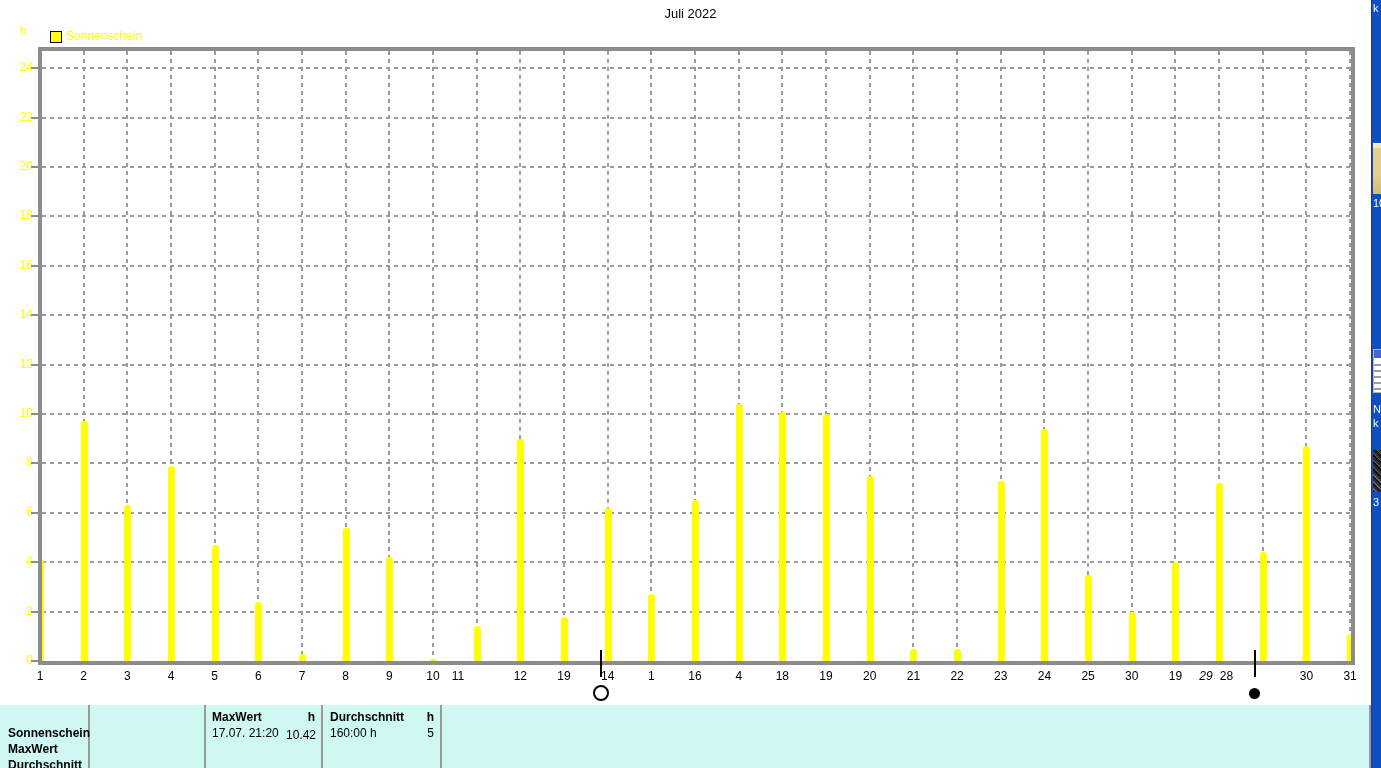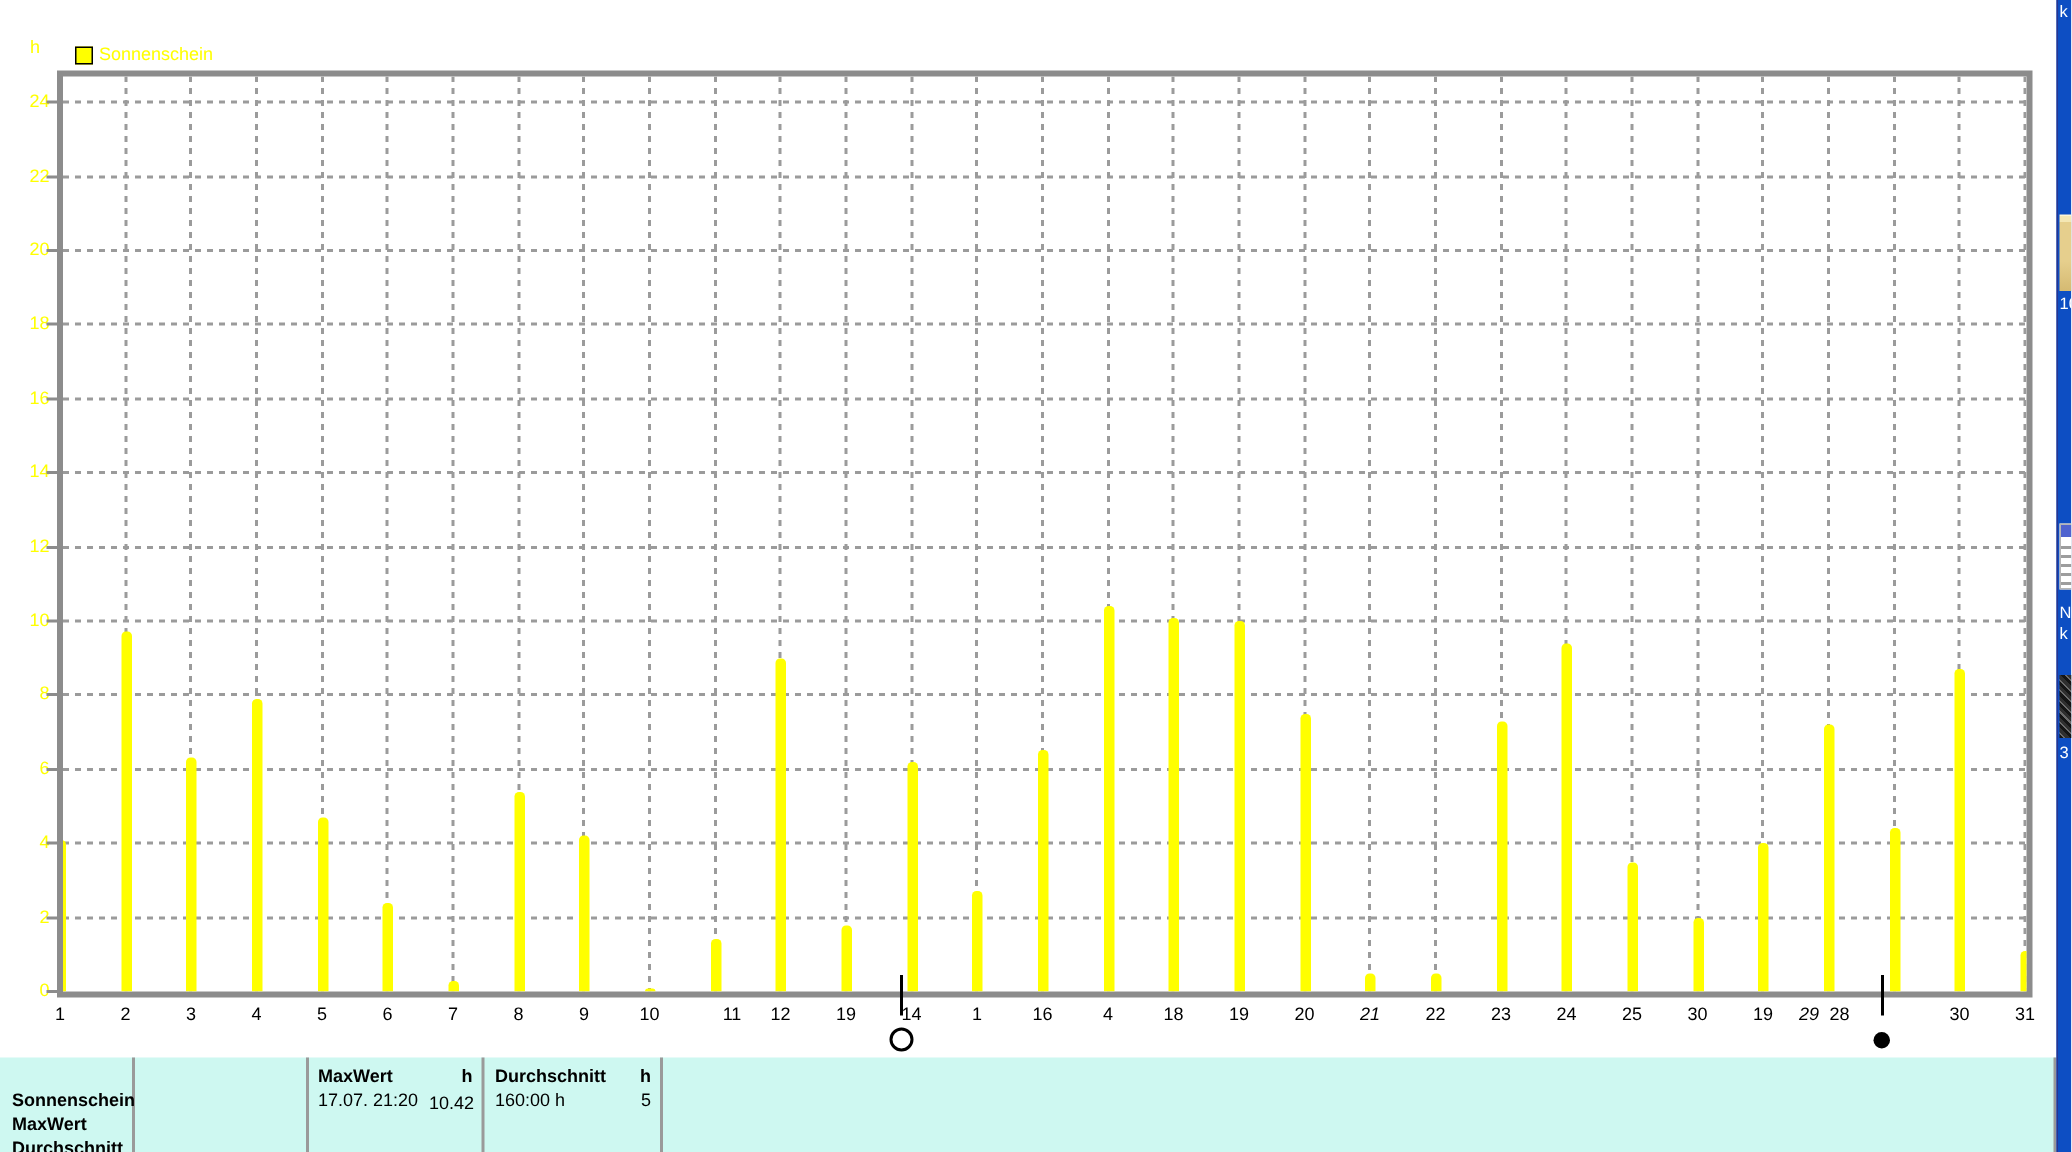--- a/index.html
+++ b/index.html
@@ -43,20 +43,21 @@
   #strip-doc-lines{position:absolute;left:0;top:10px;width:100%;height:32px;
              background:repeating-linear-gradient(180deg,transparent 0 4px,#9d9d9d 4px 6px);}
   #strip-image{position:absolute;left:1px;top:450px;width:9px;height:42px;
              background:repeating-linear-gradient(45deg,#141414 0 2px,#6a6a6a 2px 3px,#2f2f2f 3px 5px);}
 </style>
 </head>
 <body>
 
 <div id="screen">
 
+  <div id="chart-title" class="abs">Juli 2022</div>
   <div id="y-unit" class="abs">h</div>
 
   <div id="legend" class="abs">
     <span id="legend-swatch" style="background: rgb(255, 255, 0);"></span>
     <span id="legend-label">Sonnenschein</span>
   </div>
 
   <div id="plot-frame" class="abs">
     <div id="plot-inner">
         <div class="hgrid" style="top: 559.6px;"></div>
@@ -165,31 +166,31 @@
       <div class="abs xlab" style="left: 26px;">1</div>
       <div class="abs xlab" style="left: 69.67px;">2</div>
       <div class="abs xlab" style="left: 113.34px;">3</div>
       <div class="abs xlab" style="left: 157.01px;">4</div>
       <div class="abs xlab" style="left: 200.68px;">5</div>
       <div class="abs xlab" style="left: 244.35px;">6</div>
       <div class="abs xlab" style="left: 288.02px;">7</div>
       <div class="abs xlab" style="left: 331.69px;">8</div>
       <div class="abs xlab" style="left: 375.36px;">9</div>
       <div class="abs xlab" style="left: 419.03px;">10</div>
-      <div class="abs xlab" style="left: 474px;">11</div>
+      <div class="abs xlab" style="left: 444px;">11</div>
       <div class="abs xlab" style="left: 506.37px;">12</div>
       <div class="abs xlab" style="left: 550.04px;">19</div>
       <div class="abs xlab" style="left: 593.71px;">14</div>
       <div class="abs xlab" style="left: 637.38px;">1</div>
       <div class="abs xlab" style="left: 681.05px;">16</div>
       <div class="abs xlab" style="left: 724.72px;">4</div>
       <div class="abs xlab" style="left: 768.39px;">18</div>
       <div class="abs xlab" style="left: 812.06px;">19</div>
       <div class="abs xlab" style="left: 855.73px;">20</div>
-      <div class="abs xlab" style="left: 899.4px; font-style: italic;">21</div>
+      <div class="abs xlab" style="left: 899.4px;">21</div>
       <div class="abs xlab" style="left: 943.07px;">22</div>
       <div class="abs xlab" style="left: 986.74px;">23</div>
       <div class="abs xlab" style="left: 1030.41px;">24</div>
       <div class="abs xlab" style="left: 1074.08px;">25</div>
       <div class="abs xlab" style="left: 1117.75px;">30</div>
       <div class="abs xlab" style="left: 1161.42px;">19</div>
       <div class="abs xlab" style="left: 1205.09px; text-align: right;">28</div>
       <div class="abs xlab" style="left: 1192px; font-style: italic;">29</div>
       <div class="abs xlab" style="left: 1292.43px;">30</div>
       <div class="abs xlab" style="left: 1336.1px;">31</div>

